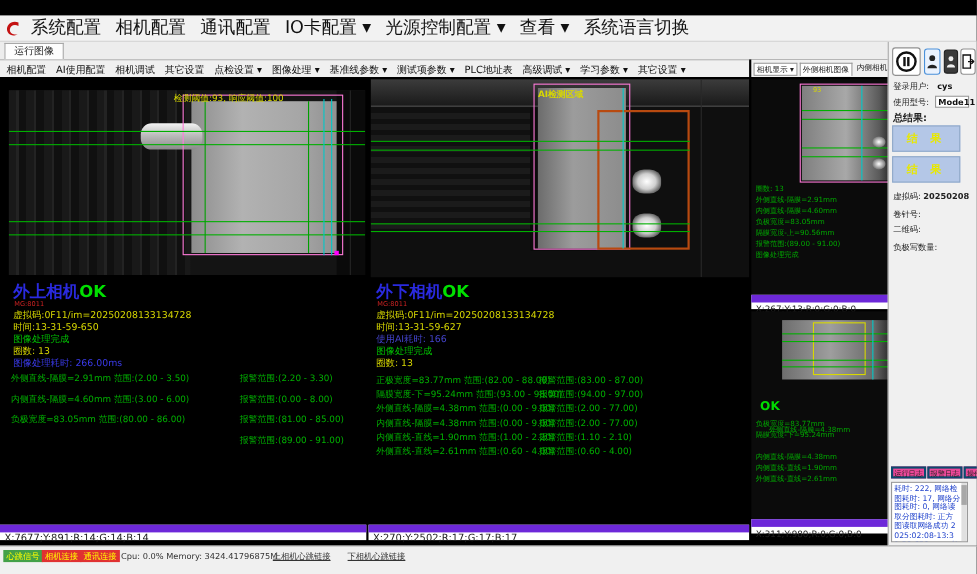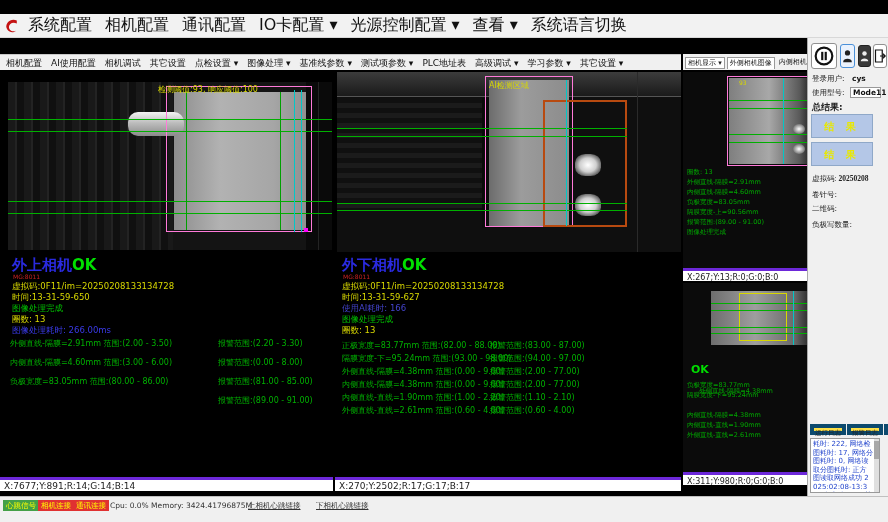--- a/index.html
+++ b/index.html
@@ -26,21 +26,21 @@
   .sh-dd { font-size:7px; color:#222; border:1px solid #999; background:#fff; padding:0 2px; height:12px; line-height:11px; white-space:nowrap; }
   .sh-tab { font-size:7px; color:#222; padding:0 2px; height:12px; line-height:11px; white-space:nowrap; }
   .sh-tab.active { background:#fff; border:1px solid #999; border-bottom:none; }
 
   
   .mainblack { position:absolute; left:0; top:70px; width:812px; height:426px; background:#000; }
   .canvas { position:absolute; overflow:hidden; }
   .hline { position:absolute; height:1px; }
   .vline { position:absolute; width:1px; }
   .olabel { position:absolute; font-size:8px; white-space:nowrap; }
-  .coordbar { position:absolute; height:14px; background:#fff; border-top:3px solid #6d28d9;
+  .coordbar { position:absolute; height:14px; background:#fff; border-top:7px solid #6d28d9;
               font-size:9px; color:#222; line-height:13px; padding-left:4px; }
   .cam-title { position:absolute; font-size:15px; font-weight:bold; color:#2a2ae0; white-space:nowrap; }
   .cam-ok { color:#00e000; font-weight:bold; }
   .subnote { position:absolute; font-size:6px; color:#cc2222; white-space:nowrap; }
   .yline { position:absolute; font-size:8.5px; color:#d8d800; white-space:nowrap; }
   .gline { position:absolute; font-size:8.5px; color:#00c000; white-space:nowrap; }
   .bline { position:absolute; font-size:8.5px; color:#3a3ae8; white-space:nowrap; }
   .mline { position:absolute; font-size:8.5px; color:#4444cc; white-space:nowrap; }
   .gtext { position:absolute; font-size:8px; color:#00b000; white-space:nowrap; }
   .tiny-g { position:absolute; font-size:6.5px; color:#00a800; white-space:nowrap; line-height:9.5px; }
@@ -48,21 +48,21 @@
   
   .sidepanel { position:absolute; left:807px; top:38px; width:92px; height:458px; background:#f0f0f0;
                border-left:1px solid #aaa; }
   .sp-btn { position:absolute; background:#fff; border:1px solid #909090; border-radius:3px;
             display:flex; align-items:center; justify-content:center; }
   .sp-label { position:absolute; font-size:7.5px; color:#222; white-space:nowrap; }
   .sp-value { font-weight:bold; color:#111; }
   .result-box { position:absolute; left:3px; width:62px; height:24px; background:#b4c7e7;
                 border:1px solid #8fa8c8; color:#e8e800; font-weight:bold; font-size:10px;
                 text-align:center; line-height:23px; letter-spacing:4px; }
-  .log-tab { font-size:6.5px; color:#222; background:#fde047; border:4px solid #0c4a6e; padding:0 1px;
+  .log-tab { font-size:6.5px; color:#222; background:#ec4899; border:2px solid #0c4a6e; padding:0 1px;
              height:11px; line-height:10px; white-space:nowrap; }
   .log-box { position:absolute; left:2px; top:400px; width:70px; height:55px; background:#fff;
              border:1px solid #999; font-size:7px; color:#2244cc; line-height:8.5px; padding:1px 6px 1px 2px;
              overflow:hidden; word-break:break-all; }
   .log-scroll { position:absolute; right:0; top:0; width:5px; height:100%; background:#e0e0e0; }
   .log-thumb { position:absolute; right:0; top:2px; width:5px; height:18px; background:#a8a8a8; }
 
   
   .statusbar { position:absolute; left:0; top:496px; width:888px; height:26px; background:#f0f0f0;
                border-top:1px solid #c0c0c0; }
@@ -83,20 +83,23 @@
     </svg>
     <span class="menu-item">系统配置</span>
     <span class="menu-item">相机配置</span>
     <span class="menu-item">通讯配置</span>
     <span class="menu-item">IO卡配置 ▾</span>
     <span class="menu-item">光源控制配置 ▾</span>
     <span class="menu-item">查看 ▾</span>
     <span class="menu-item">系统语言切换</span>
   </div>
 
+  <div class="tabrow">
+    <span class="run-tab">运行图像</span>
+  </div>
 
   <div class="toolstrip">
     <span class="tool-item">相机配置</span>
     <span class="tool-item">AI使用配置</span>
     <span class="tool-item">相机调试</span>
     <span class="tool-item">其它设置</span>
     <span class="tool-item">点检设置 ▾</span>
     <span class="tool-item">图像处理 ▾</span>
     <span class="tool-item">基准线参数 ▾</span>
     <span class="tool-item">测试项参数 ▾</span>
@@ -155,21 +158,21 @@
   <span class="gtext" style="left:10px; top:338px;">外侧直线-隔膜=2.91mm 范围:(2.00 - 3.50)</span>
   <span class="gtext" style="left:218px; top:338px;">报警范围:(2.20 - 3.30)</span>
   <span class="gtext" style="left:10px; top:357px;">内侧直线-隔膜=4.60mm 范围:(3.00 - 6.00)</span>
   <span class="gtext" style="left:218px; top:357px;">报警范围:(0.00 - 8.00)</span>
   <span class="gtext" style="left:10px; top:376px;">负极宽度=83.05mm 范围:(80.00 - 86.00)</span>
   <span class="gtext" style="left:218px; top:376px;">报警范围:(81.00 - 85.00)</span>
   <span class="gtext" style="left:218px; top:395px;">报警范围:(89.00 - 91.00)</span>
 
   <div class="coordbar" style="left:0; top:477px; width:333px;">X:7677;Y:891;R:14;G:14;B:14</div>
 
-  <div class="canvas" style="left:337px; top:72px; width:344px; height:180px; background:#0f0f0f;">
+  <div class="canvas" style="left:337px; top:72px; width:344px; height:180px; background:#0f0f0f;font-weight:bold;">
     <div style="position:absolute; left:0; top:0; width:344px; height:24px;
                 background:linear-gradient(180deg,#3c3c3c,#1a1a1a);"></div>
     <div class="hline" style="left:0; top:24px; width:344px; background:#555;"></div>
     <div style="position:absolute; left:0; top:26px; width:145px; height:110px;
                 background:repeating-linear-gradient(0deg,#1b1b1b 0 5px,#101010 5px 10px);"></div>
     <div style="position:absolute; left:145px; top:26px; width:60px; height:130px; background:#0b0b0b;"></div>
 
     <div style="position:absolute; left:152px; top:8px; width:80px; height:146px;
                 background:linear-gradient(90deg,#6c6c6c,#9c9c9c 40%,#8c8c8c);"></div>
 
@@ -287,21 +290,21 @@
       </svg>
     </div>
 
     <span class="sp-label" style="left:4px; top:36px;">登录用户:</span>
     <span class="sp-label sp-value" style="left:44px; top:36px;">cys</span>
     <span class="sp-label" style="left:4px; top:50px;">使用型号:</span>
     <span class="sp-label sp-value" style="left:42px; top:49px; background:#fff; border:1px solid #999; padding:0 2px; width:31px; display:inline-block;">Mode11</span>
     <span class="sp-label" style="left:4px; top:63px; font-size:9px; font-weight:bold;">总结果:</span>
     <div class="result-box" style="top:76px;">结 果</div>
     <div class="result-box" style="top:104px;">结 果</div>
-    <span class="sp-label" style="left:4px; top:136px;font-family:Liberation Serif, serif;">
+    <span class="sp-label" style="left:4px; top:136px;">
       <span>虚拟码:</span> <b>20250208</b></span>
     <span class="sp-label" style="left:4px; top:152px;">卷针号:</span>
     <span class="sp-label" style="left:4px; top:166px;">二维码:</span>
     <span class="sp-label" style="left:4px; top:182px;">负极写数量:</span>
 
     <div style="position:absolute; left:2px; top:386px; display:flex; gap:1px;">
       <span class="log-tab">运行日志</span>
       <span class="log-tab">报警日志</span>
       <span class="log-tab">操作日志</span>
     </div>

